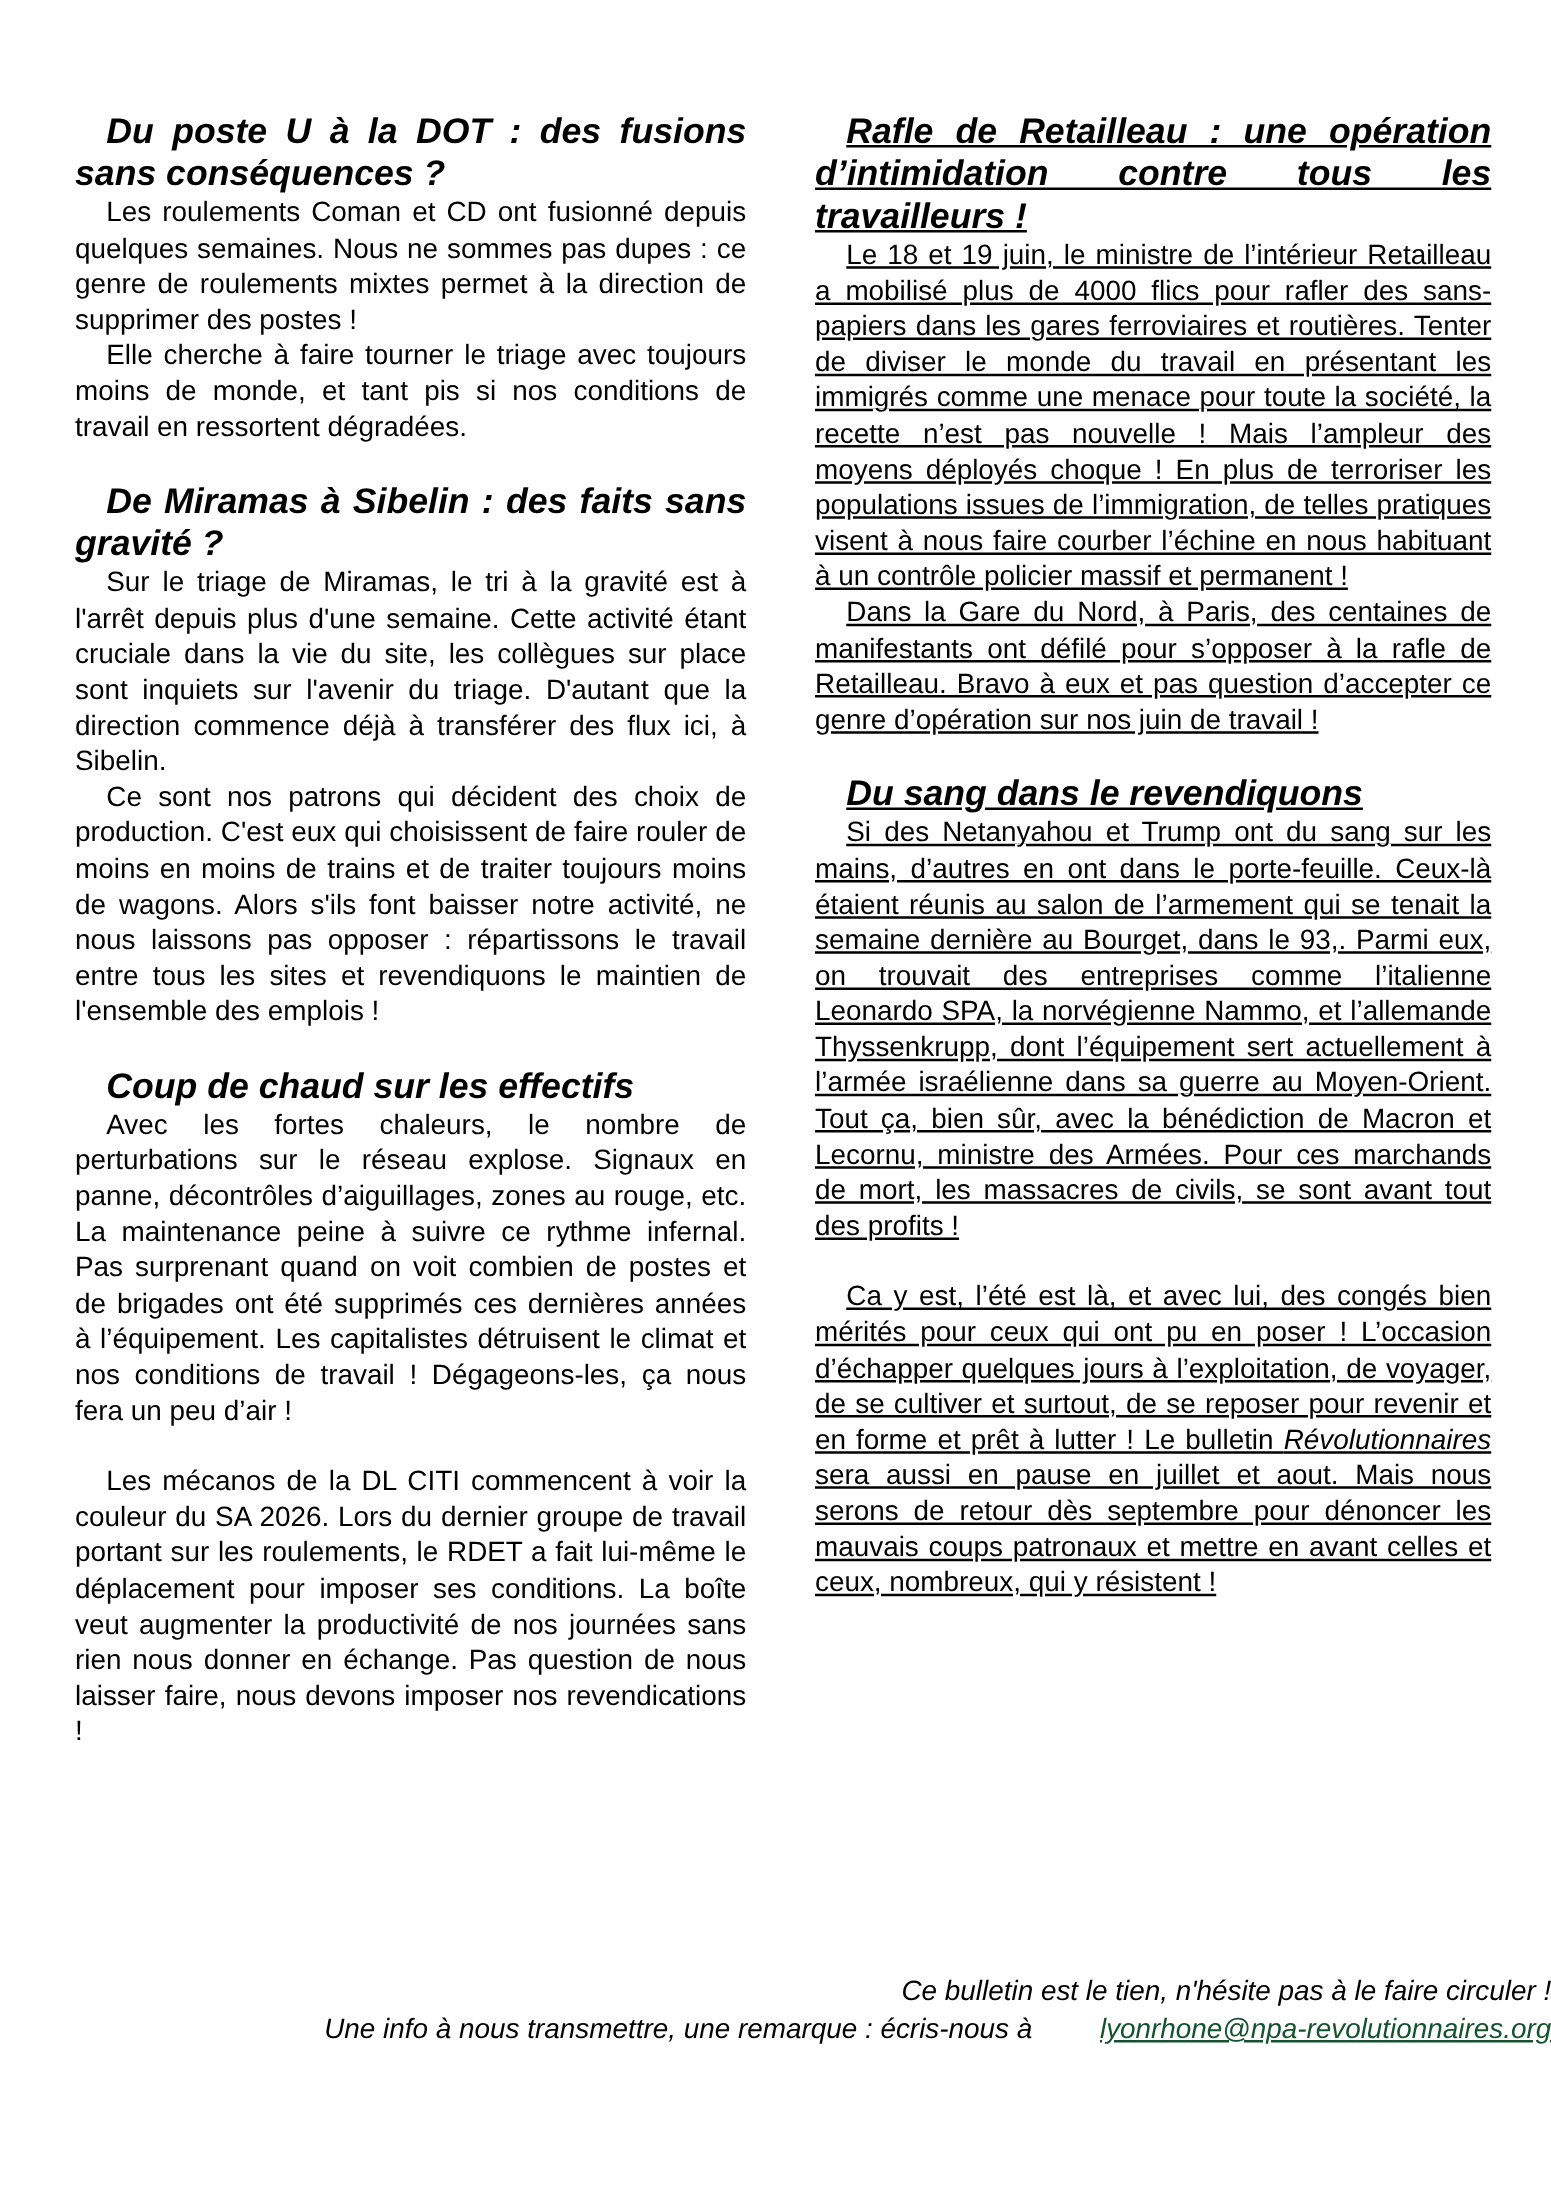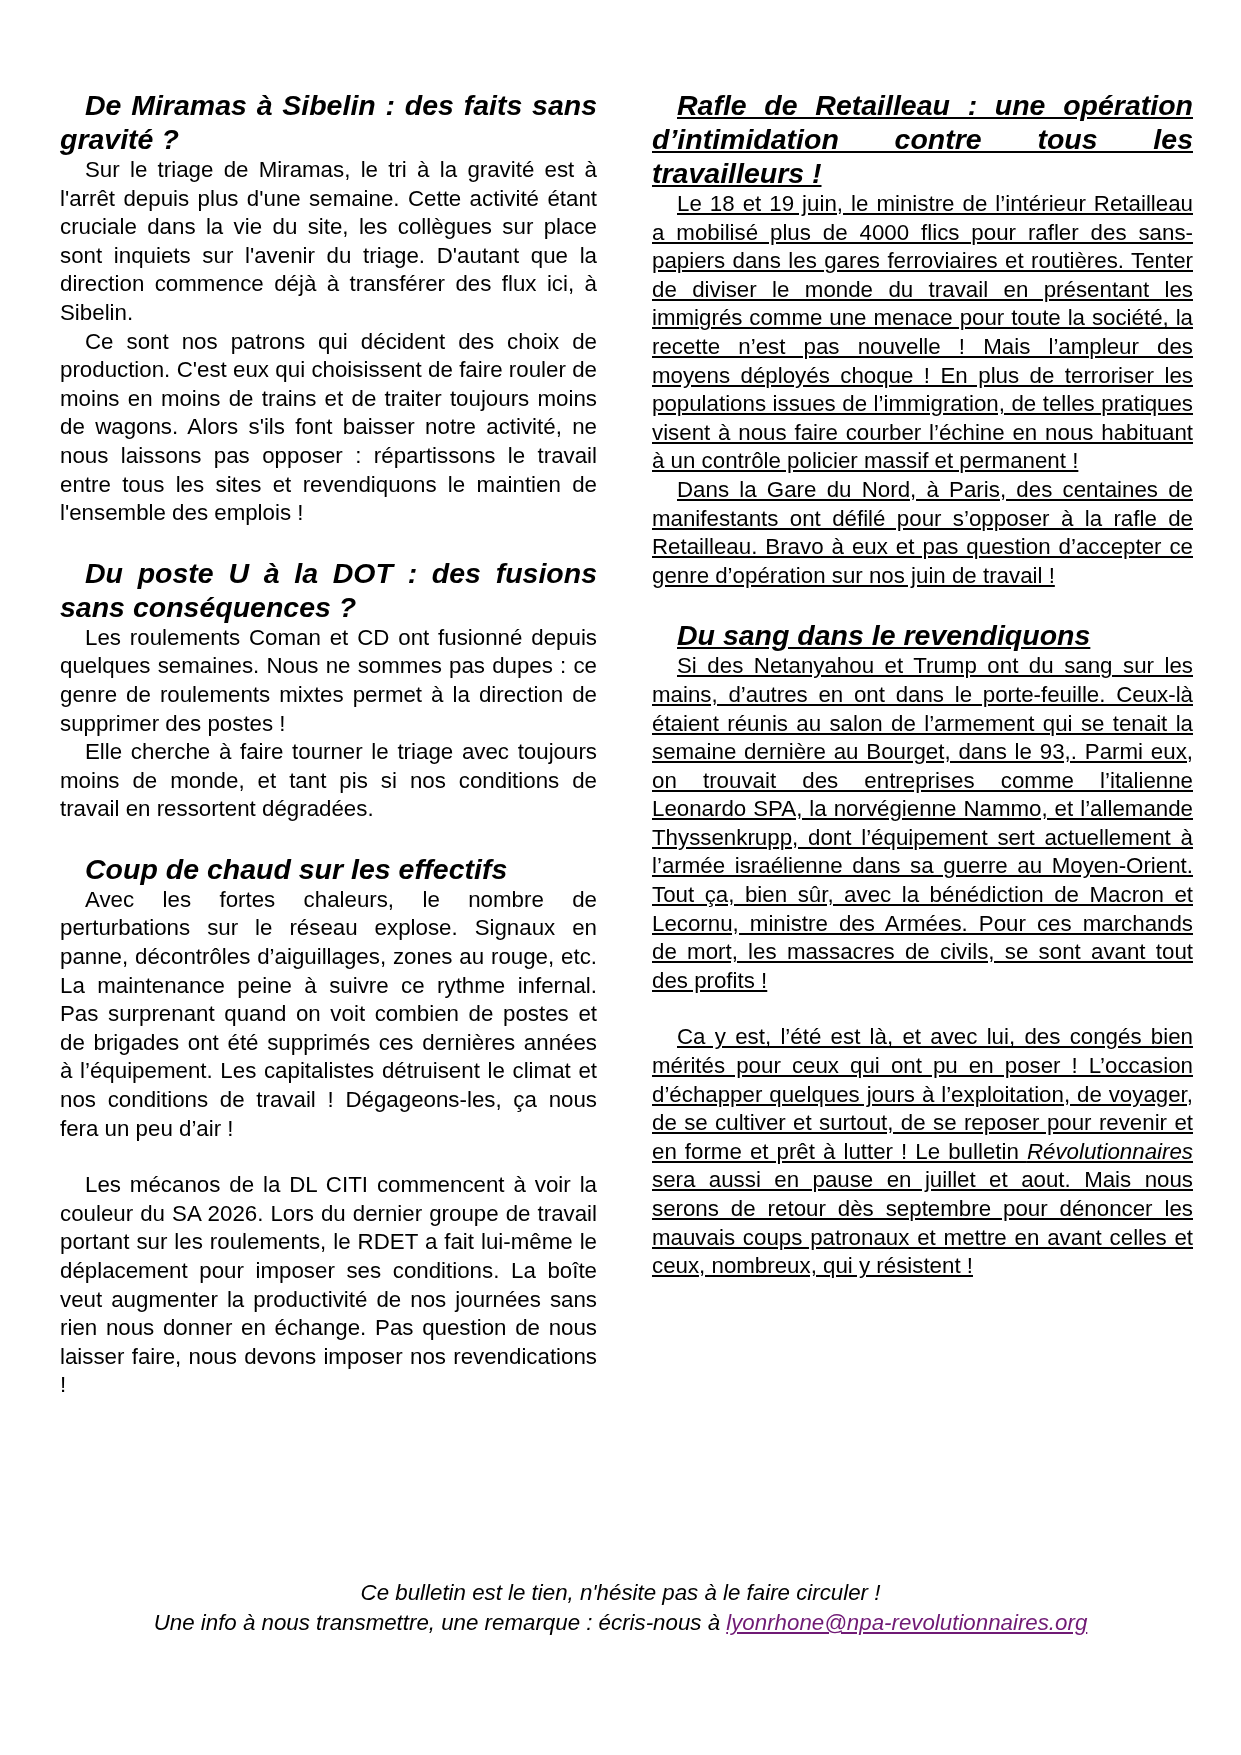--- a/index.html
+++ b/index.html
@@ -16,38 +16,38 @@
   h2 {
     margin: 0; font-size: 28.5px; line-height: 34px; font-weight: bold; font-style: italic;
     text-align: justify; text-indent: 25px;
   }
   p {
     margin: 0; font-size: 22.3px; line-height: 28.6px; text-align: justify;
     text-indent: 25px; hyphens: none;
   }
   em { font-style: italic; }
   .footer {
-    position: absolute; left: 0; top: 1578px; width: 1241px; text-align: center;
+    position: absolute; left: 0; top: 1578px; width: 1241px; text-align: right;
     font-size: 22.3px; line-height: 30px; font-style: italic;
   }
-  .footer a { color: #701a75; text-decoration: underline; }
+  .footer a { color: #14532d; text-decoration: underline; margin-left: 48px; }
 </style>
 </head>
 <body>
 
 <div class="col col-left">
   <div class="article">
+    <h2>Du poste U à la DOT : des fusions sans conséquences ?</h2>
+    <p>Les roulements Coman et CD ont fusionné depuis quelques semaines. Nous ne sommes pas dupes : ce genre de roulements mixtes permet à la direction de supprimer des postes !</p>
+    <p>Elle cherche à faire tourner le triage avec toujours moins de monde, et tant pis si nos conditions de travail en ressortent dégradées.</p>
+  </div>
+  <div class="article">
     <h2>De Miramas à Sibelin : des faits sans gravité ?</h2>
     <p>Sur le triage de Miramas, le tri à la gravité est à l'arrêt depuis plus d'une semaine. Cette activité étant cruciale dans la vie du site, les collègues sur place sont inquiets sur l'avenir du triage. D'autant que la direction commence déjà à transférer des flux ici, à Sibelin.</p>
     <p>Ce sont nos patrons qui décident des choix de production. C'est eux qui choisissent de faire rouler de moins en moins de trains et de traiter toujours moins de wagons. Alors s'ils font baisser notre activité, ne nous laissons pas opposer : répartissons le travail entre tous les sites et revendiquons le maintien de l'ensemble des emplois !</p>
-  </div>
-  <div class="article">
-    <h2>Du poste U à la DOT : des fusions sans conséquences ?</h2>
-    <p>Les roulements Coman et CD ont fusionné depuis quelques semaines. Nous ne sommes pas dupes : ce genre de roulements mixtes permet à la direction de supprimer des postes !</p>
-    <p>Elle cherche à faire tourner le triage avec toujours moins de monde, et tant pis si nos conditions de travail en ressortent dégradées.</p>
   </div>
   <div class="article">
     <h2>Coup de chaud sur les effectifs</h2>
     <p>Avec les fortes chaleurs, le nombre de perturbations sur le réseau explose. Signaux en panne, décontrôles d’aiguillages, zones au rouge, etc. La maintenance peine à suivre ce rythme infernal. Pas surprenant quand on voit combien de postes et de brigades ont été supprimés ces dernières années à l’équipement. Les capitalistes détruisent le climat et nos conditions de travail ! Dégageons-les, ça nous fera un peu d’air !</p>
   </div>
   <div class="article">
     <p>Les mécanos de la DL CITI commencent à voir la couleur du SA 2026. Lors du dernier groupe de travail portant sur les roulements, le RDET a fait lui-même le déplacement pour imposer ses conditions. La boîte veut augmenter la productivité de nos journées sans rien nous donner en échange. Pas question de nous laisser faire, nous devons imposer nos revendications !</p>
   </div>
 </div>
 

